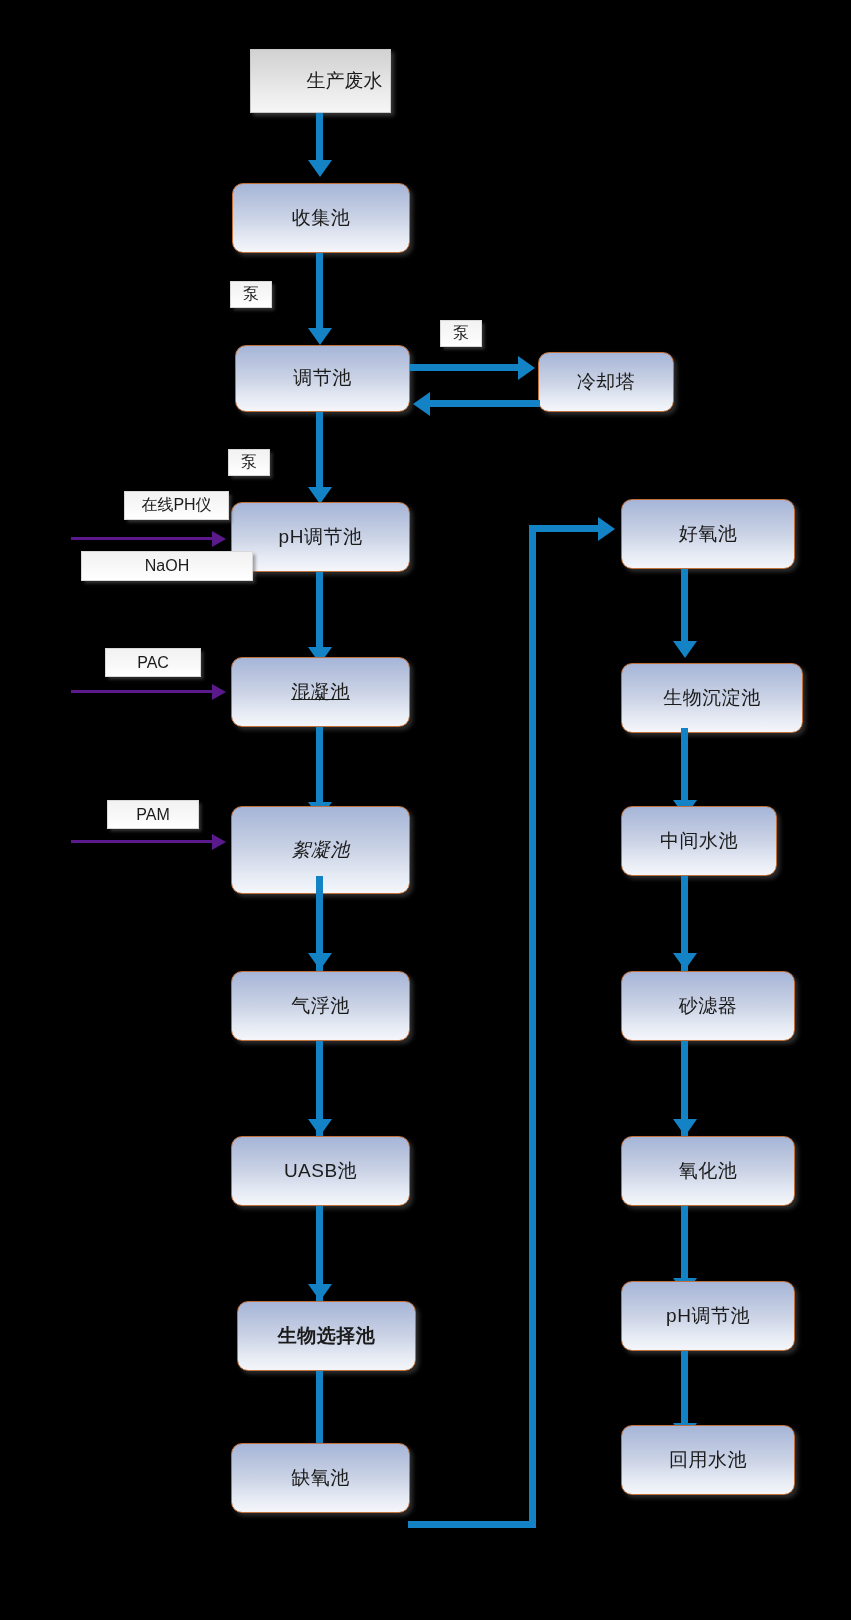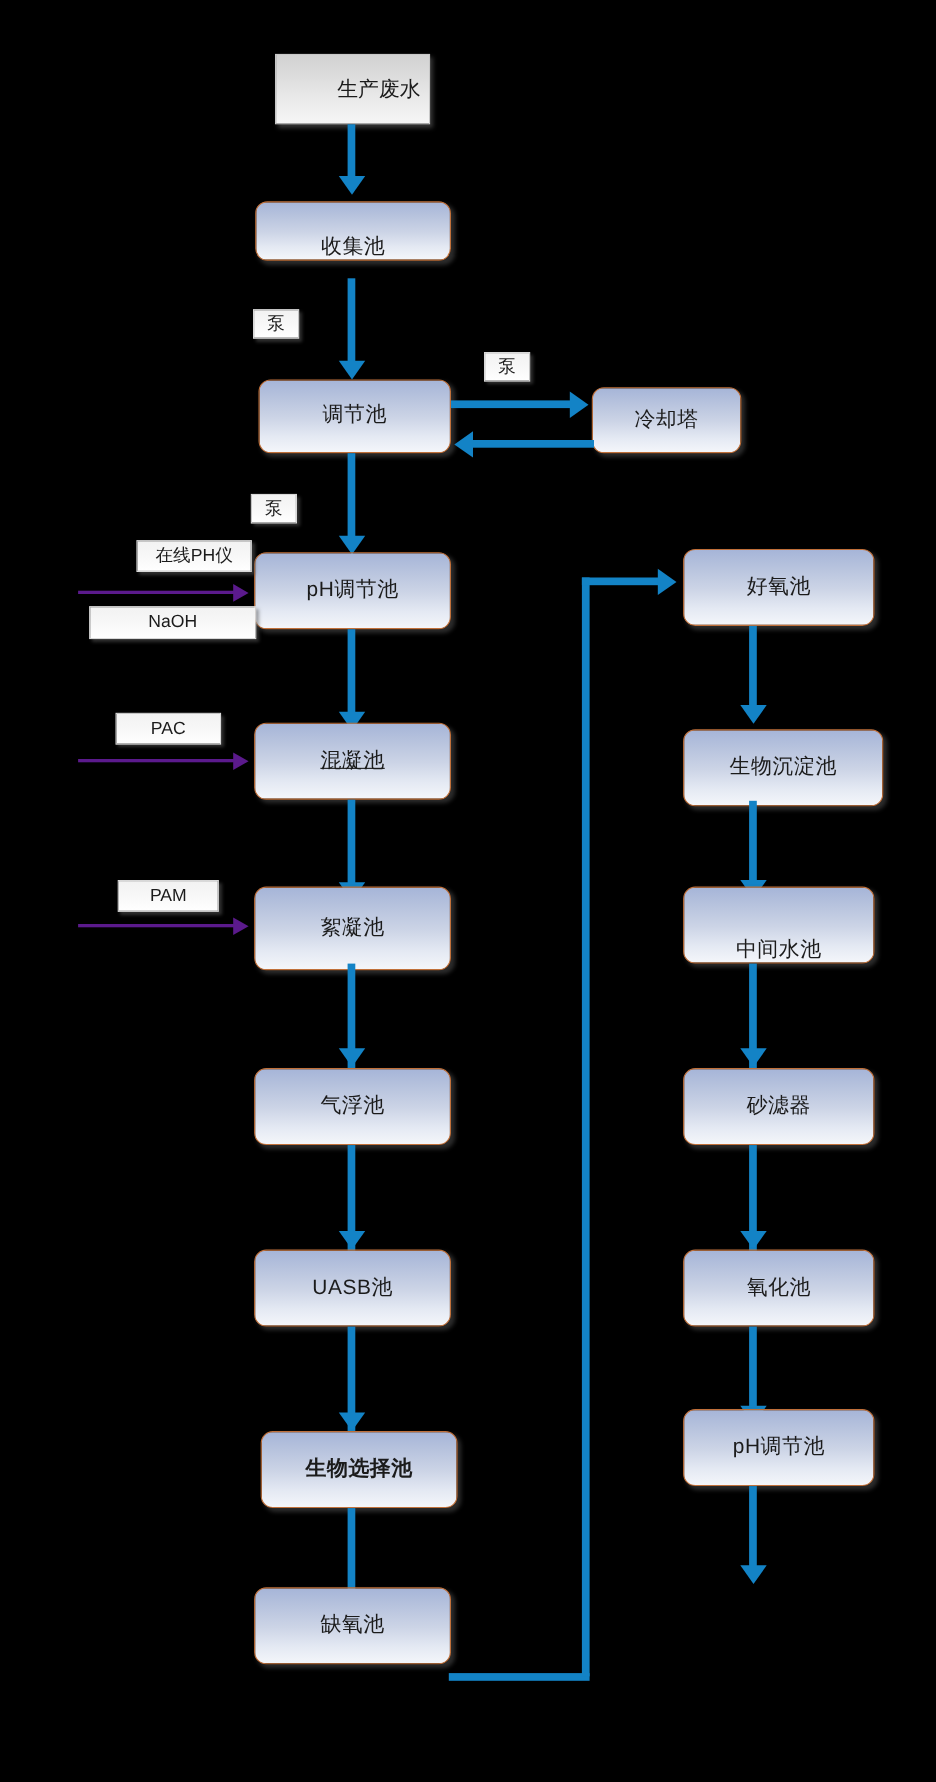--- a/index.html
+++ b/index.html
@@ -110,21 +110,21 @@
 
 <div id="canvas">
 
   <div class="node-source" style="left:250px; top:49px; width:141px; height:64px;">
     <span>生产废水</span>
   </div>
 
   <div class="edge edge-v" style="left:316px; top:113px; height:50px;"></div>
   <div class="arrow arrow-down" style="left:307.5px; top:160px;"></div>
 
-  <div class="node" style="left:232px; top:183px; width:178px; height:54px;align-items:flex-end;">
+  <div class="node" style="left:232px; top:183px; width:178px; height:70px;">
     <span>收集池</span>
   </div>
 
   <div class="edge edge-v" style="left:316px; top:253px; height:78px;"></div>
   <div class="arrow arrow-down" style="left:307.5px; top:328px;"></div>
   <div class="tag" style="left:230px; top:281px; width:42px; height:27px;">
     <span>泵</span>
   </div>
 
   <div class="node" style="left:235px; top:345px; width:175px; height:67px;">
@@ -150,21 +150,21 @@
     <span>泵</span>
   </div>
 
   <div class="node" style="left:231px; top:502px; width:179px; height:70px;">
     <span>pH调节池</span>
   </div>
 
   <div class="tag" style="left:102px; top:491px; width:105px; height:29px;margin-left:22px;">
     <span>在线PH仪</span>
   </div>
-  <div class="tag" style="left:81px; top:551px; width:152px; height:30px;">
+  <div class="tag" style="left:81px; top:551px; width:172px; height:30px;">
     <span>NaOH</span>
   </div>
   <div class="dose-line" style="left:71px; top:537px; width:145px;"></div>
   <div class="dose-arrow" style="left:212px; top:530.5px;"></div>
 
   <div class="edge edge-v" style="left:316px; top:572px; height:78px;"></div>
   <div class="arrow arrow-down" style="left:307.5px; top:647px;"></div>
 
   <div class="node" style="left:231px; top:657px; width:179px; height:70px;text-decoration:underline;">
     <span>混凝池</span>
@@ -172,21 +172,21 @@
 
   <div class="tag" style="left:105px; top:648px; width:96px; height:29px;">
     <span>PAC</span>
   </div>
   <div class="dose-line" style="left:71px; top:690px; width:145px;"></div>
   <div class="dose-arrow" style="left:212px; top:683.5px;"></div>
 
   <div class="edge edge-v" style="left:316px; top:727px; height:78px;"></div>
   <div class="arrow arrow-down" style="left:307.5px; top:802px;"></div>
 
-  <div class="node" style="left:231px; top:806px; width:179px; height:76px;">
+  <div class="node" style="left:231px; top:806px; width:179px; height:88px;font-style:italic;">
     <span>絮凝池</span>
   </div>
 
   <div class="tag" style="left:107px; top:800px; width:92px; height:29px;">
     <span>PAM</span>
   </div>
   <div class="dose-line" style="left:71px; top:840px; width:145px;"></div>
   <div class="dose-arrow" style="left:212px; top:833.5px;"></div>
 
   <div class="edge edge-v" style="left:316px; top:876px; height:96px;"></div>
@@ -229,21 +229,21 @@
   <div class="edge edge-v" style="left:681px; top:569px; height:75px;"></div>
   <div class="arrow arrow-down" style="left:672.5px; top:641px;"></div>
 
   <div class="node" style="left:621px; top:663px; width:182px; height:70px;">
     <span>生物沉淀池</span>
   </div>
 
   <div class="edge edge-v" style="left:681px; top:728px; height:75px;"></div>
   <div class="arrow arrow-down" style="left:672.5px; top:800px;"></div>
 
-  <div class="node" style="left:621px; top:806px; width:174px; height:70px;align-items:flex-end;">
+  <div class="node" style="left:621px; top:806px; width:156px; height:70px;">
     <span>中间水池</span>
   </div>
 
   <div class="edge edge-v" style="left:681px; top:876px; height:96px;"></div>
   <div class="arrow arrow-down" style="left:672.5px; top:953px;"></div>
 
   <div class="node" style="left:621px; top:971px; width:174px; height:70px;">
     <span>砂滤器</span>
   </div>
 
@@ -257,14 +257,17 @@
   <div class="edge edge-v" style="left:681px; top:1206px; height:75px;"></div>
   <div class="arrow arrow-down" style="left:672.5px; top:1278px;"></div>
 
   <div class="node" style="left:621px; top:1281px; width:174px; height:70px;">
     <span>pH调节池</span>
   </div>
 
   <div class="edge edge-v" style="left:681px; top:1351px; height:75px;"></div>
   <div class="arrow arrow-down" style="left:672.5px; top:1423px;"></div>
 
+  <div class="node" style="left:621px; top:1425px; width:174px; height:70px;">
+    <span>回用水池</span>
+  </div>
 
 </div>
 
 </body></html>

